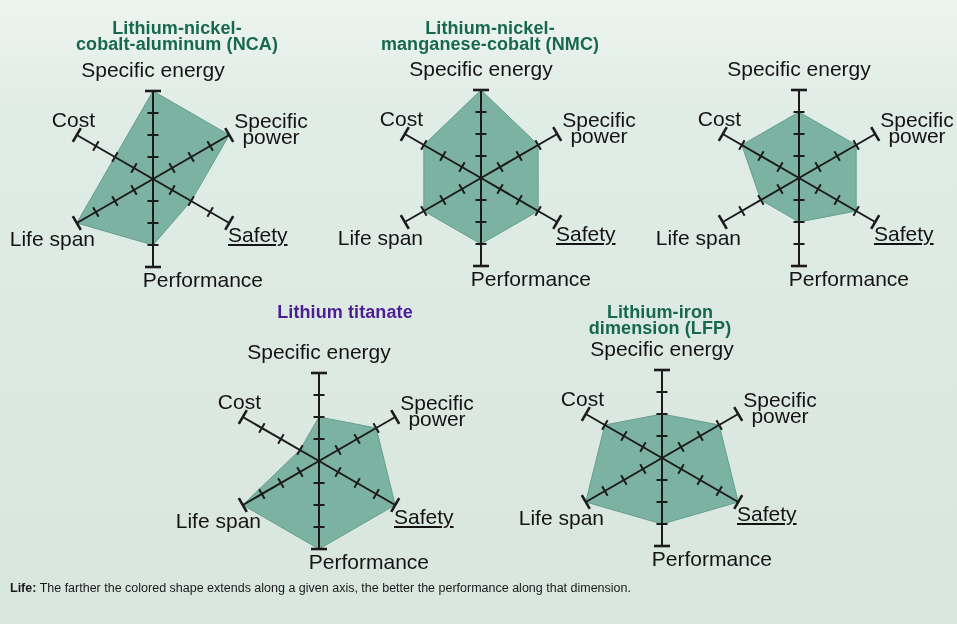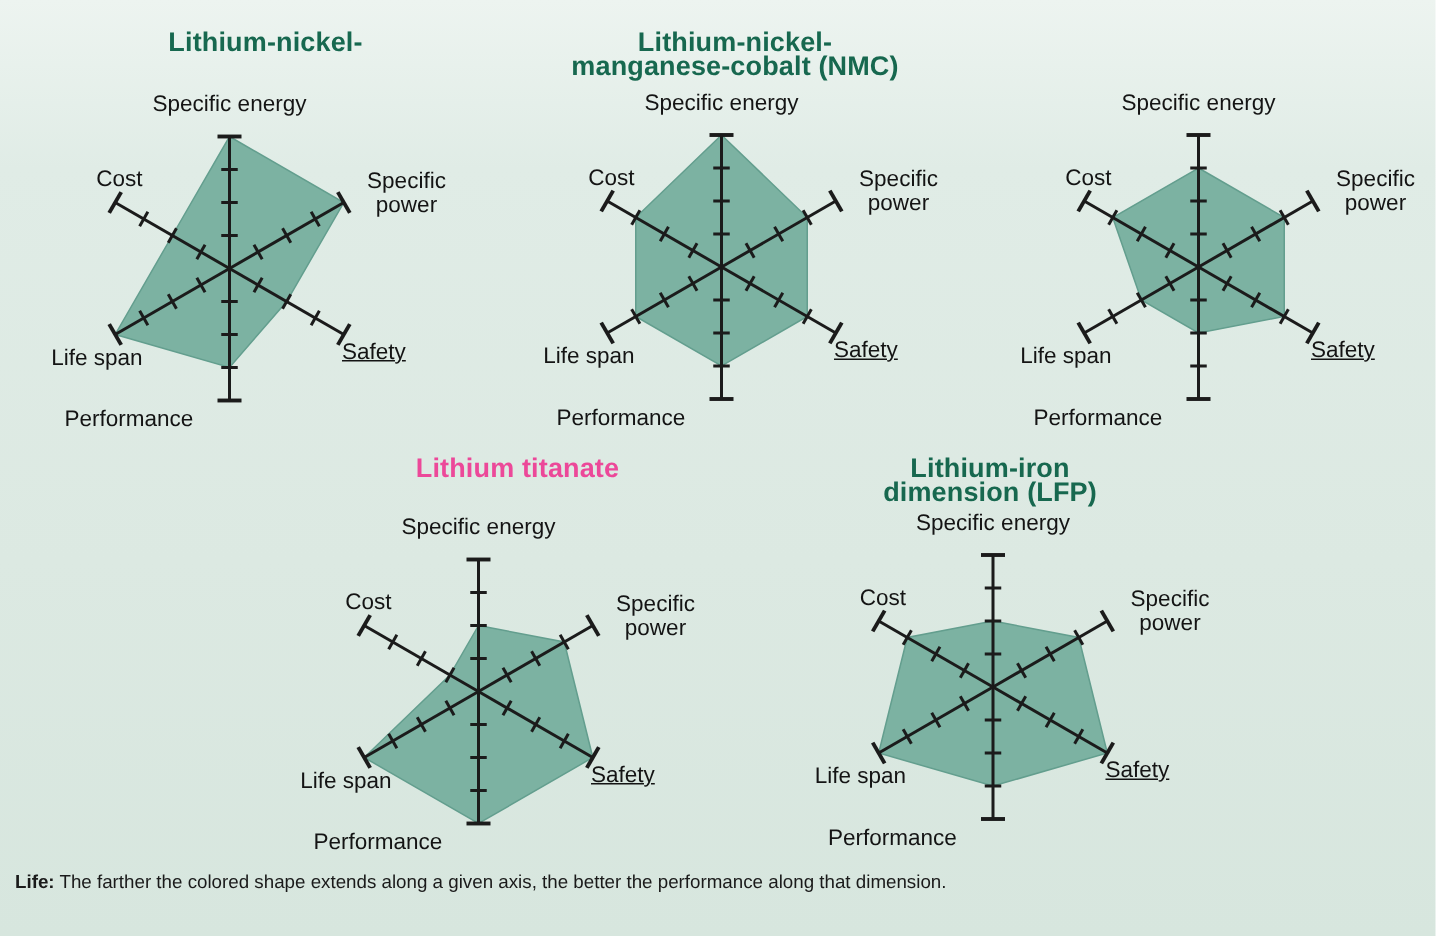--- a/index.html
+++ b/index.html
@@ -21,45 +21,46 @@
   .title-lto{left:215px;top:304px;}
   .title-lfp{left:530px;top:304px;}
   .radar{position:absolute;width:220px;height:220px;}
   .radar svg{position:absolute;left:0;top:0;overflow:visible;}
   .radar-nca{left:43px;top:69px;}
   .radar-nmc{left:371px;top:68px;}
   .radar-lmo{left:689px;top:68px;}
   .radar-lto{left:209px;top:351px;}
   .radar-lfp{left:552px;top:348px;}
   .ax-label{
-    position:absolute;font-size:15px;line-height:16px;color:#141414;
+    position:absolute;font-size:21px;line-height:16px;color:#141414;
     white-space:nowrap;
   }
   .ax-se{left:0;width:220px;top:-7px;text-align:center;}
   .ax-sp{left:186px;top:44px;width:84px;text-align:center;white-space:normal;}
   .ax-cost{left:-40px;top:43px;width:92px;text-align:right;}
   .ax-safety{left:185px;top:158px;width:90px;text-align:left;text-decoration:underline;}
   .ax-life{left:-46px;top:162px;width:98px;text-align:right;}
-  .ax-perf{left:0;width:220px;top:203px;text-align:left;}
+  .ax-perf{left:0;width:220px;top:203px;text-align:right;}
   .footer{position:absolute;left:10px;top:581px;font-size:12.5px;line-height:15px;color:#1a1a1a;}
   .footer b{font-weight:bold;}
 </style>
 </head>
 <body>
 
 <div class="figure">
 
   <div class="chart-title title-nca" style="color: rgb(23, 104, 79);">
     <span style="display:block">Lithium-nickel-</span>
+    <span style="display:block">cobalt-aluminum (NCA)</span>
   </div>
   <div class="chart-title title-nmc" style="color: rgb(23, 104, 79);">
     <span style="display:block">Lithium-nickel-</span>
     <span style="display:block">manganese-cobalt (NMC)</span>
   </div>
-  <div class="chart-title title-lto" style="color: #ec4899;">
+  <div class="chart-title title-lto" style="color: #4c1d95;">
     <span style="display:block">Lithium titanate</span>
   </div>
   <div class="chart-title title-lfp" style="color: rgb(23, 104, 79);">
     <span style="display:block">Lithium-iron</span>
     <span style="display:block">dimension (LFP)</span>
   </div>
 
   <div class="radar radar-nca">
     <svg width="220" height="220" viewBox="0 0 220 220">
         <polygon points="110.00,22.00 186.21,66.00 148.11,132.00 110.00,176.00 33.79,154.00 71.89,88.00" fill="#7cb2a2" stroke="#639e8e" stroke-width="1"></polygon>

